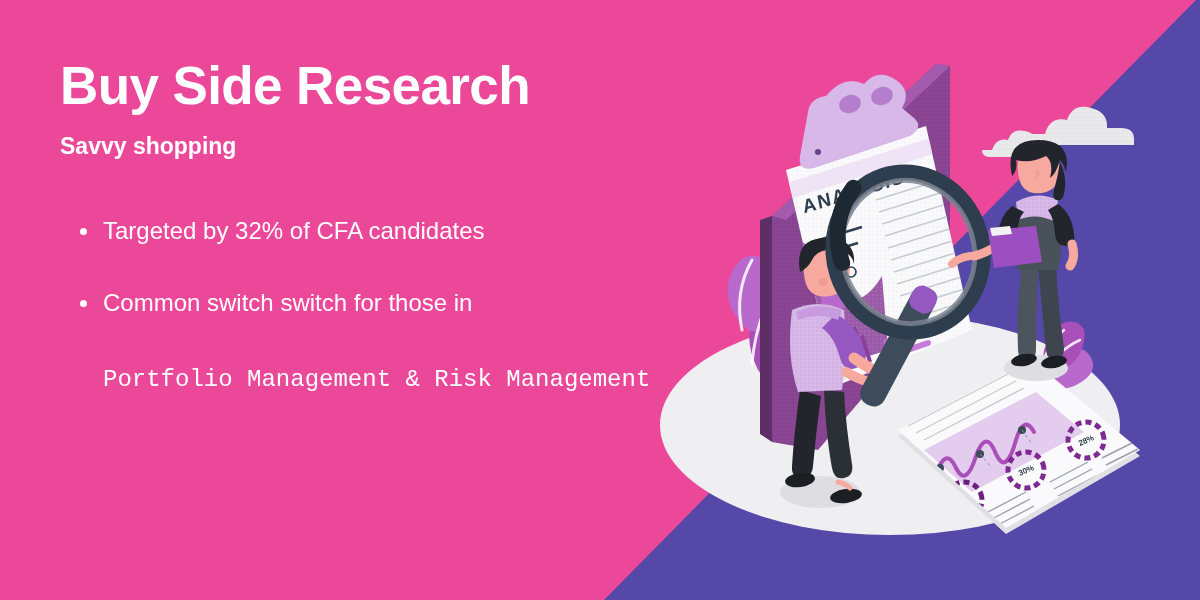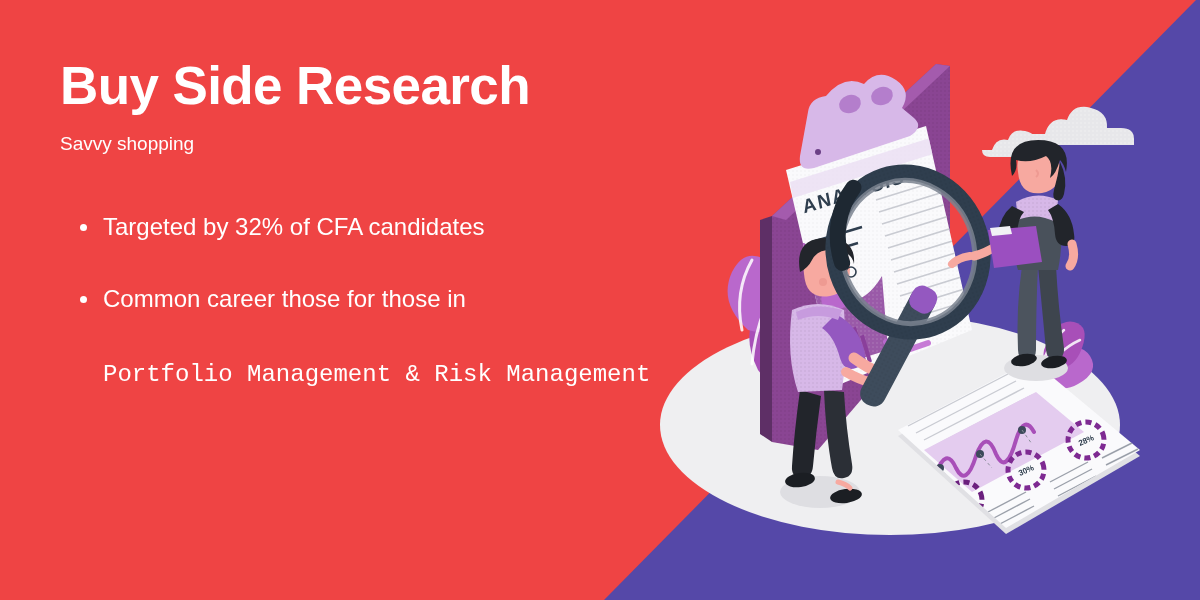--- a/index.html
+++ b/index.html
@@ -9,21 +9,21 @@
   }
   body {
     font-family: "Liberation Sans", sans-serif;
   }
 
   .slide {
     position: relative;
     width: 1200px;
     height: 600px;
     overflow: hidden;
-    background: #ef4444;
+    background: #ec4899;
   }
 
   
   .bg-dark-wedge {
     position: absolute;
     inset: 0;
     background: #5548a8;
     clip-path: polygon(1196px 0px, 1200px 0px, 1200px 600px, 604px 600px);
     z-index: 1;
   }
@@ -39,22 +39,22 @@
   }
   .title {
     font-size: 53px;
     font-weight: bold;
     letter-spacing: -0.6px;
     line-height: 1.05;
     margin: 0;
     color: #ffffff;
   }
   .subtitle {
-    font-size: 19px;
-    font-weight: normal;
+    font-size: 23px;
+    font-weight: bold;
     margin: 20px 0 12px 0;
     line-height: 1.1;
     color: #ffffff;
   }
   .bullets {
     list-style: none;
     margin: 56px 0 12px 0;
     padding: 0;
   }
   .bullets li {
@@ -99,21 +99,21 @@
 
 <div class="slide">
 
   <div class="bg-dark-wedge"></div>
 
   <div class="text-col">
     <h1 class="title">Buy Side Research</h1>
     <p class="subtitle">Savvy shopping</p>
     <ul class="bullets">
       <li>Targeted by 32% of CFA candidates</li>
-      <li>Common career those for those in</li>
+      <li>Common switch switch for those in</li>
       <li class="cont">Portfolio Management &amp; Risk Management</li>
     </ul>
   </div>
 
   <div class="illus">
     <svg width="560" height="560" viewBox="0 0 560 560" xmlns="http://www.w3.org/2000/svg">
       <defs>
         <pattern id="dots" width="4" height="4" patternUnits="userSpaceOnUse">
           <circle cx="1" cy="1" r="0.7" fill="#ffffff" opacity="0.45"></circle>
         </pattern>

